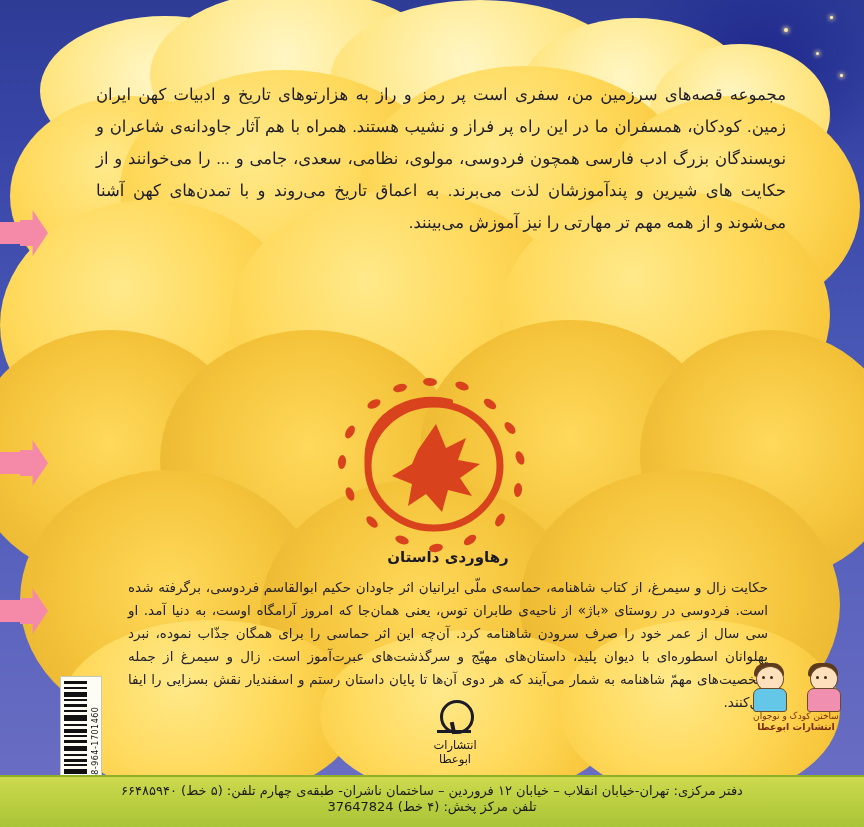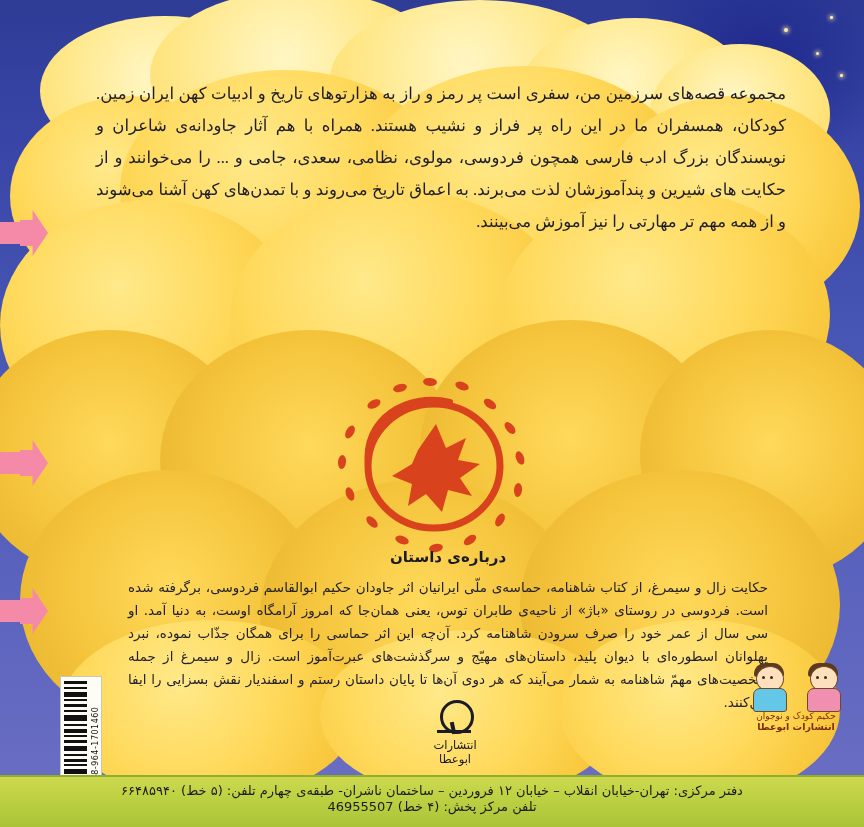--- a/index.html
+++ b/index.html
@@ -58,21 +58,21 @@
   }
 
   
   #intro-text {
     position: absolute;
     top: 78px;
     right: 78px;
     width: 690px;
     direction: rtl;
     text-align: justify;
-    font-family: Liberation Serif, serif;
+    font-family: Liberation Sans, sans-serif;
     font-size: 16.5px;
     line-height: 32px;
     color: #1c1c28;
     z-index: 20;
   }
   #intro-text p {
     margin: 0 0 2px 0;
   }
   #intro-text p.quote {
     font-weight: bold;
@@ -383,21 +383,21 @@
         <ellipse cx="28" cy="54" rx="7" ry="4" transform="rotate(300 28 54)"></ellipse>
       </g>
     </svg>
   </div>
 
   <div id="intro-text">
     <p>مجموعه قصه‌های سرزمین من، سفری است پر رمز و راز به هزارتوهای تاریخ و ادبیات کهن ایران زمین. کودکان، همسفران ما در این راه پر فراز و نشیب هستند. همراه با هم آثار جاودانه‌ی شاعران و نویسندگان بزرگ ادب فارسی همچون فردوسی، مولوی، نظامی، سعدی، جامی و ... را می‌خوانند و از حکایت های شیرین و پندآموزشان لذت می‌برند. به اعماق تاریخ می‌روند و با تمدن‌های کهن آشنا می‌شوند و از همه مهم تر مهارتی را نیز آموزش می‌بینند.</p>
   </div>
 
   <div id="about-story">
-    <div class="heading">درباره‌ی داستان</div>
+    <div class="heading">رهاورد‌ی داستان</div>
     <div class="body">حکایت زال و سیمرغ، از کتاب شاهنامه، حماسه‌ی ملّی ایرانیان اثر جاودان حکیم ابوالقاسم فردوسی، برگرفته شده است. فردوسی در روستای «باژ» از ناحیه‌ی طابران توس، یعنی همان‌جا که امروز آرامگاه اوست، به دنیا آمد. او سی سال از عمر خود را صرف سرودن شاهنامه کرد. آن‌چه این اثر حماسی را برای همگان جذّاب نموده، نبرد پهلوانان اسطوره‌ای با دیوان پلید، داستان‌های مهیّج و سرگذشت‌های عبرت‌آموز است. زال و سیمرغ از جمله شخصیت‌های مهمّ شاهنامه به شمار می‌آیند که هر دوی آن‌ها تا پایان داستان رستم و اسفندیار نقش بسزایی را ایفا می‌کنند.</div>
   </div>
 
   <div id="publisher-logo">
     <div class="logo-mark">
       <div class="ring"></div>
       <div class="tail"></div>
       <div class="bar"></div>
     </div>
     <div class="pub-name">انتشارات ابوعطا</div>
@@ -437,22 +437,22 @@
         <div class="body"></div>
       </div>
       <div class="kid girl">
         <div class="hair"></div>
           <div class="head"></div>
         <div class="eye l"></div>
           <div class="eye r"></div>
         <div class="body"></div>
       </div>
     </div>
-    <div class="badge-line1">حکیم کودک و نوجوان</div>
+    <div class="badge-line1">ساختن کودک و نوجوان</div>
     <div class="badge-line2">انتشارات ابوعطا</div>
   </div>
 
   <div id="address-bar">
     <span class="line l1">دفتر مرکزی:     تهران-خیابان انقلاب – خیابان ۱۲ فروردین – ساختمان ناشران- طبقه‌ی چهارم تلفن:   (۵ خط) ۶۶۴۸۵۹۴۰</span>
-    <span class="line">تلفن مرکز پخش:    (۴ خط) 46955507</span>
+    <span class="line">تلفن مرکز پخش:    (۴ خط) 37647824</span>
   </div>
 
 </div>
 
 </body></html>

